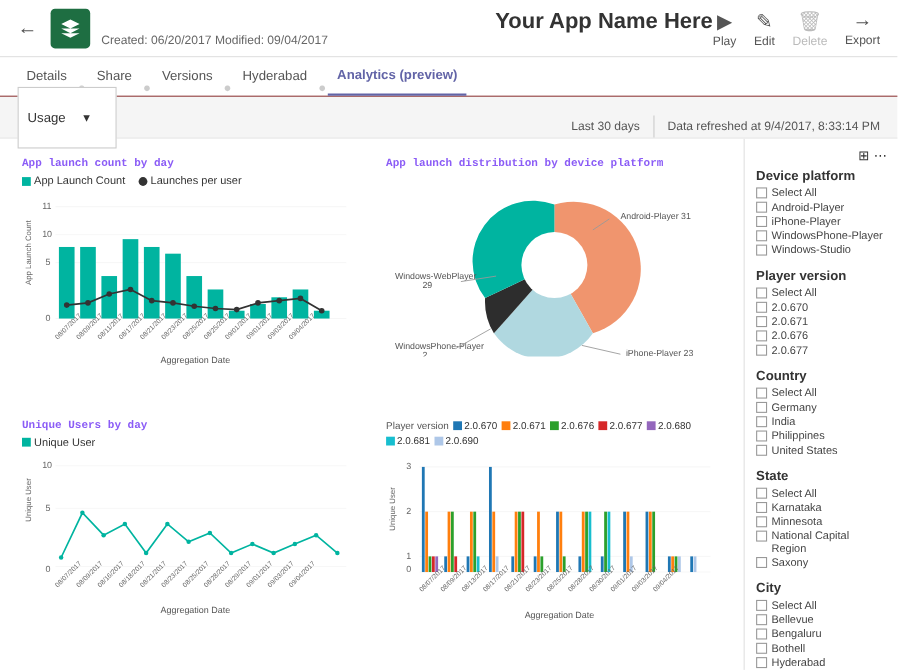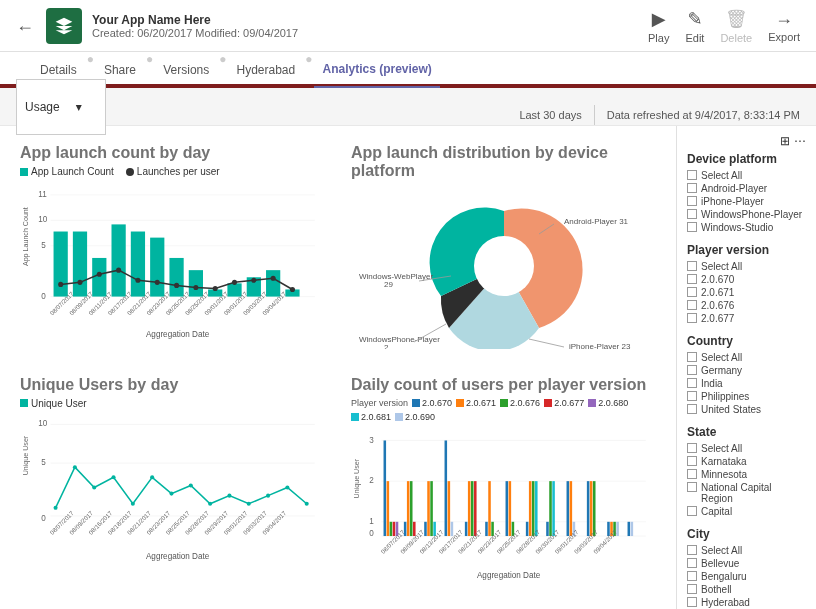--- a/index.html
+++ b/index.html
@@ -4,48 +4,48 @@
   <style>
     * { box-sizing: border-box; margin: 0; padding: 0; }
     body { font-family: 'Segoe UI', Arial, sans-serif; font-size: 12px; background: #fff; color: #333; width: 816px; height: 609px; overflow: hidden; }
 
     
     .header { display: flex; align-items: center; padding: 8px 16px; border-bottom: 1px solid #e0e0e0; height: 52px; }
     .back-btn { font-size: 18px; color: #555; margin-right: 12px; cursor: pointer; }
     .app-icon { width: 36px; height: 36px; background: #1e6e42; border-radius: 4px; display: flex; align-items: center; justify-content: center; margin-right: 10px; }
     .app-icon svg { width: 20px; height: 20px; fill: white; }
     .app-info { flex: 1; }
-    .app-name { font-size: 12px; font-weight: 600; color: #333; }
+    .app-name { font-size: 20px; font-weight: 600; color: #333; text-align: right; }
     .app-meta { font-size: 11px; color: #666; }
     .header-actions { display: flex; gap: 16px; align-items: center; }
     .header-action { display: flex; flex-direction: column; align-items: center; gap: 2px; cursor: pointer; color: #555; font-size: 11px; }
     .header-action .icon { font-size: 18px; }
     .header-action.disabled { color: #bbb; cursor: default; }
 
     
-    .nav-tabs { display: flex; align-items: flex-start; padding: 0 32px; border-bottom: 4px solid #7f1d1d; height: 36px; }
+    .nav-tabs { display: flex; align-items: flex-end; padding: 0 16px; border-bottom: 1px solid #7f1d1d; height: 36px; }
     .nav-tab { font-size: 12px; color: #555; padding: 0 8px; height: 36px; display: flex; align-items: center; cursor: pointer; position: relative; }
     .nav-tab.active { color: #6264a7; border-bottom: 2px solid #6264a7; font-weight: 600; }
     .nav-tab-sep { color: #ccc; margin: 0 2px; }
 
     
     .toolbar { display: flex; align-items: center; justify-content: space-between; padding: 6px 16px; border-bottom: 1px solid #e8e8e8; background: #f5f5f5; height: 38px; }
     .toolbar-left { display: flex; align-items: center; gap: 8px; }
     .select-box { border: 1px solid #ccc; padding: 20px 8px; font-size: 12px; background: white; display: flex; align-items: center; gap: 16px; cursor: pointer; min-width: 90px; }
     .toolbar-right { display: flex; align-items: center; gap: 12px; font-size: 11px; color: #555; margin-top: 16px; }
     .toolbar-divider { width: 1px; height: 20px; background: #ccc; }
 
     
     .main { display: flex; height: calc(609px - 52px - 36px - 38px); overflow: hidden; }
     .charts-area { flex: 1; overflow-y: auto; padding: 10px 12px; display: grid; grid-template-columns: 1fr 1fr; gap: 10px; }
     .sidebar { width: 140px; border-left: 1px solid #e0e0e0; padding: 8px 10px; overflow-y: auto; font-size: 11px; }
 
     
     .chart-box { background: white; padding: 8px; }
-    .chart-title { font-size: 16px; font-weight: 600; color: #737373; margin-bottom: 4px; }
+    .chart-title { font-size: 10px; font-weight: 600; color: #8b5cf6; margin-bottom: 4px; font-family: Liberation Mono, monospace; }
     .chart-legend { display: flex; gap: 12px; margin-bottom: 4px; font-size: 10px; }
     .legend-item { display: flex; align-items: center; gap: 3px; }
     .legend-dot { width: 8px; height: 8px; border-radius: 50%; }
     .legend-sq { width: 8px; height: 8px; }
 
     
     .bar-chart-container { position: relative; height: 160px; }
     .bar-chart-svg { width: 100%; height: 100%; }
 
     
@@ -288,21 +288,20 @@
           <text x="182" y="114" font-size="6" fill="#666" transform="rotate(-45,189,114)">08/29/2017</text>
           <text x="201" y="114" font-size="6" fill="#666" transform="rotate(-45,208,114)">09/01/2017</text>
           <text x="220" y="114" font-size="6" fill="#666" transform="rotate(-45,227,114)">09/03/2017</text>
           <text x="239" y="114" font-size="6" fill="#666" transform="rotate(-45,246,114)">09/04/2017</text>
           <text x="155" y="142" font-size="8" fill="#555" text-anchor="middle">Aggregation Date</text>
         </svg>
       </div>
     </div>
 
     <div class="chart-box">
-      <div class="chart-title">Daily count of users per player version</div>
       <div class="player-legend">
         <span style="font-size:9px;color:#555;">Player version</span>
         <div class="player-legend-item">
           <div class="player-legend-color" style="background:#1f77b4;"></div>
           <span>2.0.670</span>
         </div>
         <div class="player-legend-item">
           <div class="player-legend-color" style="background:#ff7f0e;"></div>
           <span>2.0.671</span>
         </div>
@@ -506,21 +505,21 @@
       <div class="sidebar-item">
         <div class="sidebar-checkbox"></div>
         <span class="sidebar-label">Minnesota</span>
       </div>
       <div class="sidebar-item">
         <div class="sidebar-checkbox"></div>
         <span class="sidebar-label">National Capital Region</span>
       </div>
       <div class="sidebar-item">
         <div class="sidebar-checkbox"></div>
-        <span class="sidebar-label">Capital</span>
+        <span class="sidebar-label">Saxony</span>
       </div>
     </div>
 
     <div class="sidebar-section">
       <div class="sidebar-section-title">City</div>
       <div class="sidebar-item">
         <div class="sidebar-checkbox"></div>
         <span class="sidebar-label">Select All</span>
       </div>
       <div class="sidebar-item">

